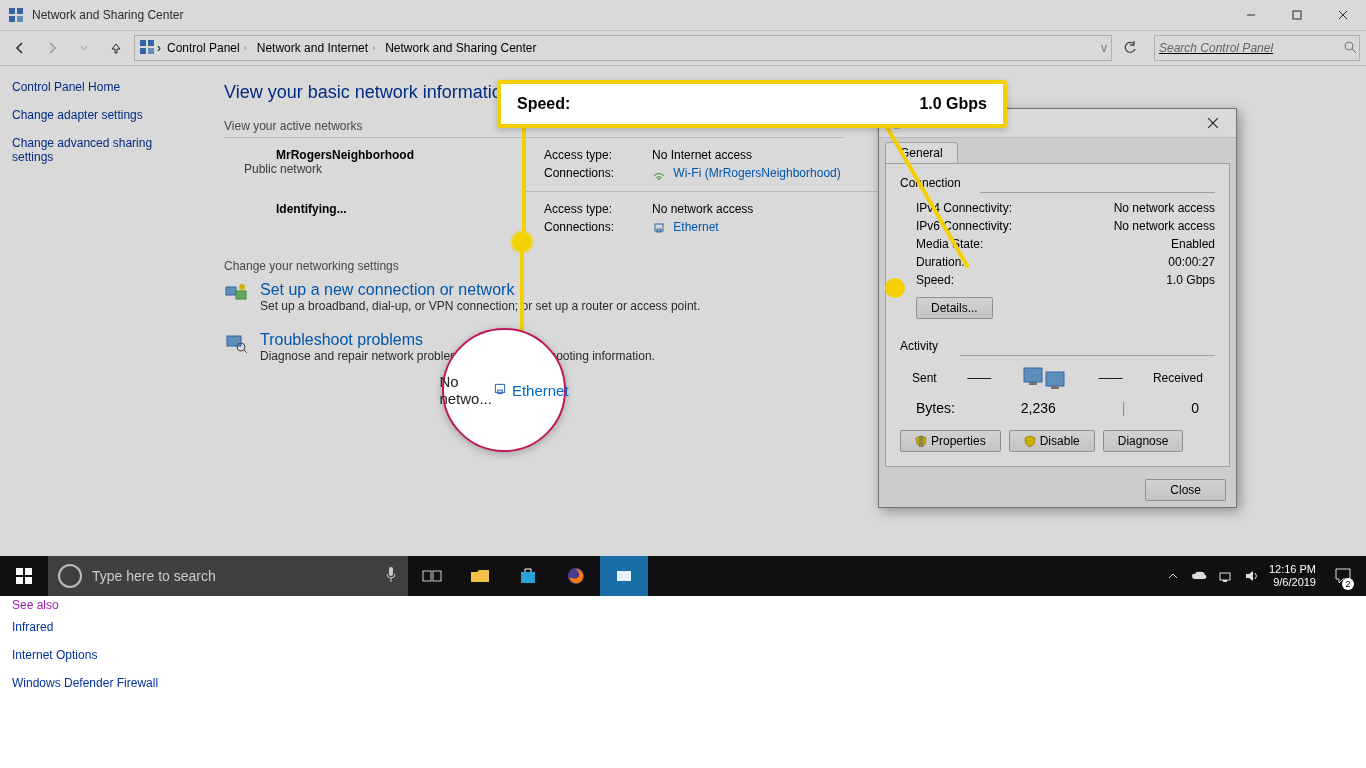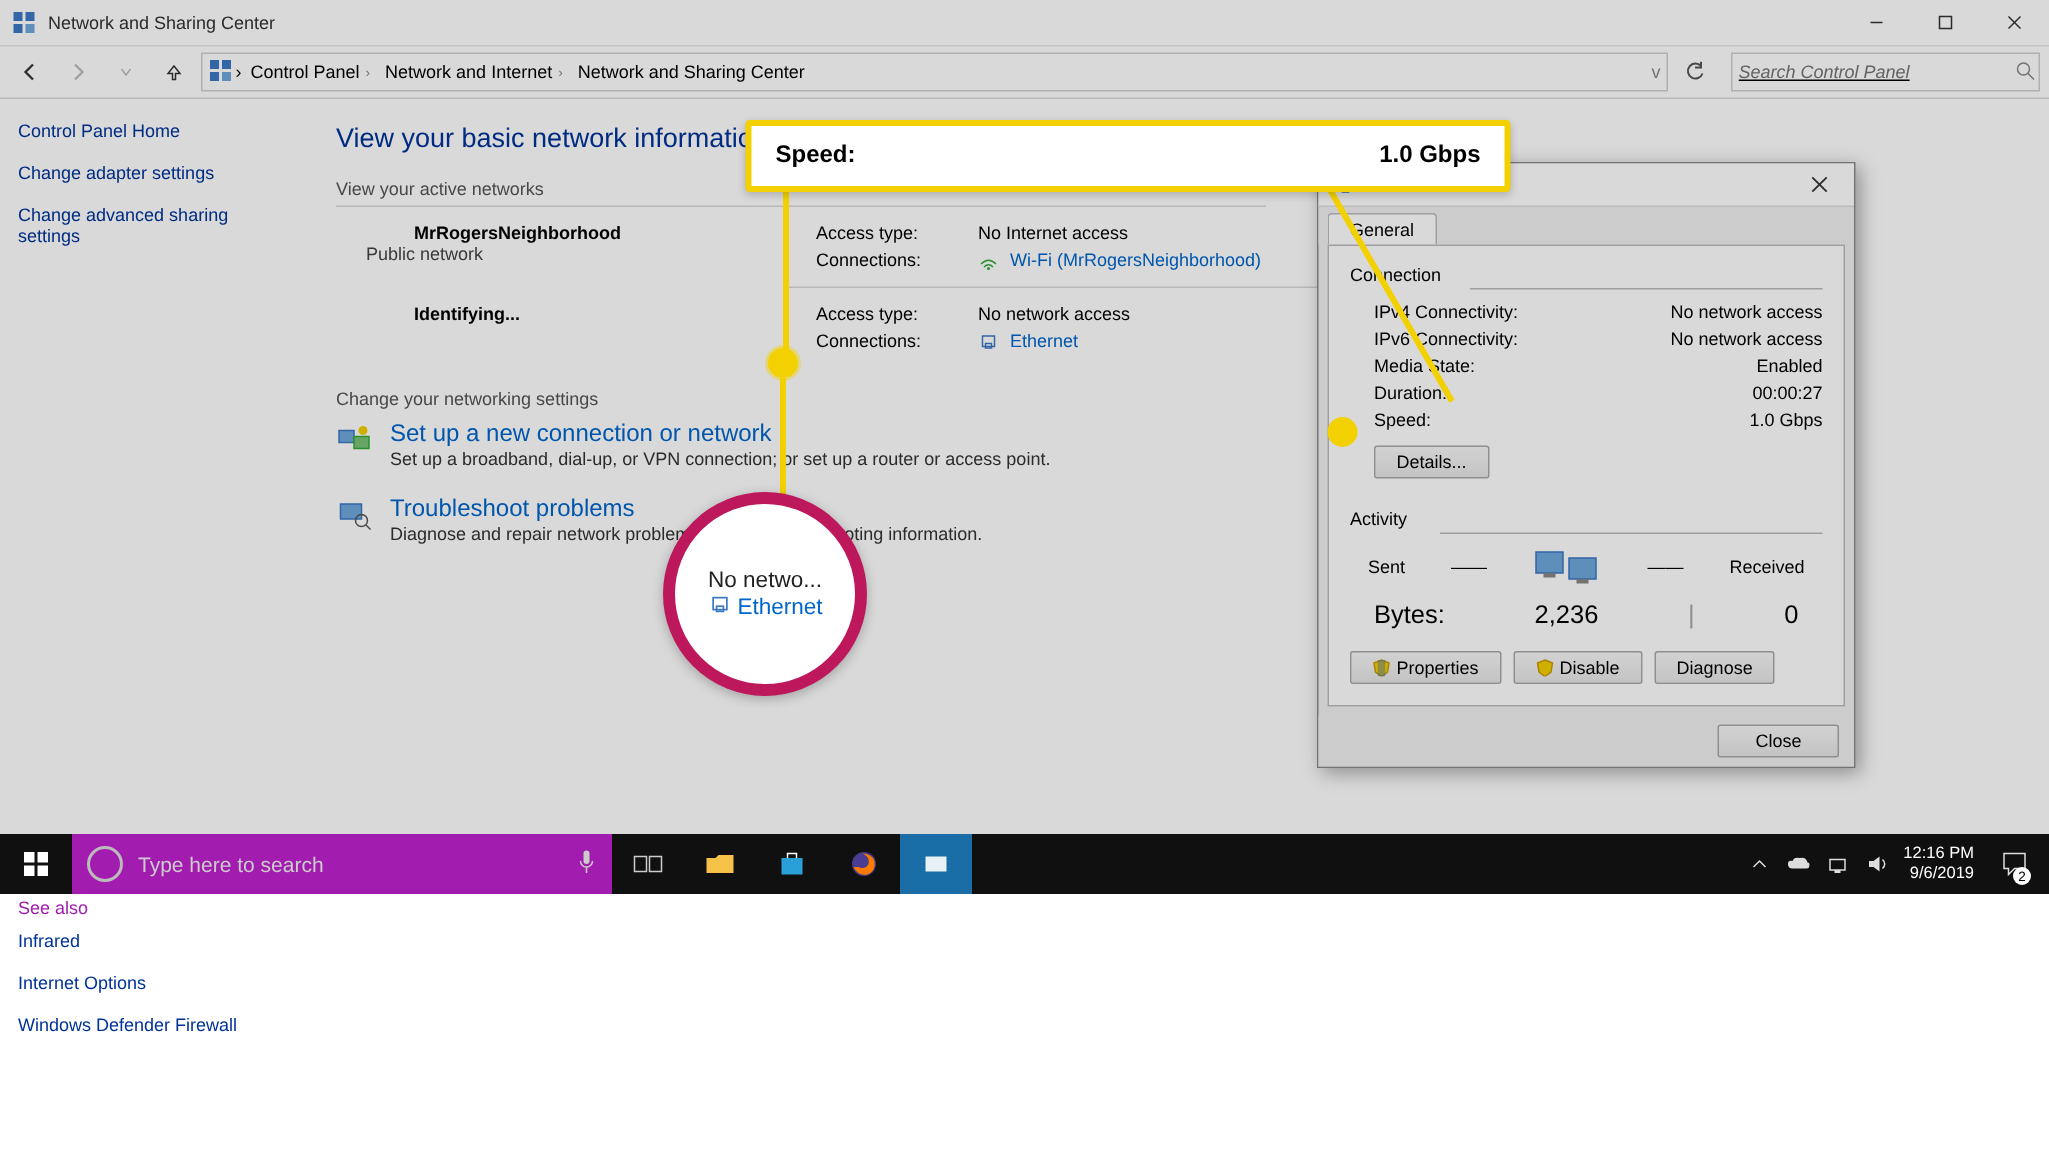--- a/index.html
+++ b/index.html
@@ -63,41 +63,41 @@
 .tab-body { background:#fff; margin:0 6px 6px; border:1px solid #bbb; padding:10px 14px 14px; position:relative; }
 .group-title { font-size:12px; color:#000; margin-top:2px; }
 .group-line { border-top:1px solid #bbb; margin:2px 0 6px 80px; }
 .kv { display:flex; justify-content:space-between; font-size:12px; padding:2px 0 2px 16px; }
 .dlg-btn { background:linear-gradient(#f7f7f7,#e6e6e6); border:1px solid #a9a9a9; padding:3px 14px; font-size:12px; border-radius:2px; }
 .dlg-btn.shield { display:flex; align-items:center; gap:4px; }
 .shield-ico { width:12px; height:12px; }
 .btn-row { display:flex; gap:8px; margin-top:14px; justify-content:flex-start; }
 .footer-row { display:flex; justify-content:flex-end; padding:6px 10px; background:#f0f0f0; }
 .act-row { display:flex; align-items:center; justify-content:space-between; margin:6px 12px 0; font-size:12px; }
-.bytes-row { display:flex; justify-content:space-between; padding:6px 16px 0; font-size:17px; }
+.bytes-row { display:flex; justify-content:space-between; padding:6px 16px 0; font-size:14px; }
 .pc-ico { width:46px; height:32px; display:flex; align-items:center; justify-content:center; }
 
 
 .callout-box { position:absolute; left:497px; top:80px; width:470px; height:40px; background:#fff; border:4px solid #f3d100; border-radius:3px; display:flex; align-items:center; padding:0 16px; z-index:60; box-shadow:0 2px 6px rgba(0,0,0,.2); }
 .callout-box .clab { font-size:16px; font-weight:600; flex:1; }
 .callout-box .cval { font-size:16px; font-weight:700; }
 .call-line1 { position:absolute; left:522px; top:127px; width:4px; height:115px; background:#f3d100; z-index:58; }
 .call-dot1 { position:absolute; left:512px; top:232px; width:20px; height:20px; background:#f3d100; border-radius:50%; z-index:59; box-shadow:0 0 0 2px rgba(243,209,0,.4); }
 .call-line2 { position:absolute; left:882px; top:122px; width:4px; height:168px; background:#f3d100; transform:rotate(-30deg); transform-origin:top; z-index:58; }
 .call-dot2 { position:absolute; left:885px; top:278px; width:20px; height:20px; background:#f3d100; border-radius:50%; z-index:59; }
-.call-circle { position:absolute; left:442px; top:328px; width:120px; height:120px; border:8px solid #be185d; border-radius:70px; background:#fff; z-index:60; box-shadow:0 2px 8px rgba(0,0,0,.25); display:flex; flex-direction:column; align-items:center; justify-content:center; font-size:15px; }
+.call-circle { position:absolute; left:442px; top:328px; width:120px; height:120px; border:2px solid #be185d; border-radius:70px; background:#fff; z-index:60; box-shadow:0 2px 8px rgba(0,0,0,.25); display:flex; align-items:center; justify-content:center; font-size:15px; }
 .call-circle .row1 { color:#222; }
 .call-circle .row2 { color:#0066cc; display:flex; align-items:center; gap:4px; }
 .call-line3 { position:absolute; left:520px; top:252px; width:4px; height:80px; background:#f3d100; z-index:58; }
 
 
 .taskbar { position:absolute; left:0; bottom:0; width:100%; height:40px; background:#101010; display:flex; align-items:center; color:#fff; z-index:70; }
 .start-btn { width:48px; height:40px; display:flex; align-items:center; justify-content:center; }
 .win-logo rect { fill:#fff; }
-.search-bar { display:flex; align-items:center; background:#a21caf; height:40px; width:340px; padding:0 10px; gap:10px; }
+.search-bar { display:flex; align-items:center; background:#404040; height:40px; width:340px; padding:0 10px; gap:10px; }
 .search-bar .cortana { width:20px; height:20px; border:2px solid #bbb; border-radius:50%; }
 .search-bar span { color:#ccc; font-size:14px; }
 .search-bar .mic { margin-left:auto; color:#ccc; }
 .task-ico { width:48px; height:40px; display:flex; align-items:center; justify-content:center; }
 .tray { margin-left:auto; display:flex; align-items:center; padding-right:6px; gap:10px; font-size:11px; color:#fff; }
 .tray .clock { text-align:right; line-height:1.2; }
 .tray .tray-ico { width:16px; height:16px; display:flex; align-items:center; justify-content:center; color:#ddd; }
 .tray .actctr { width:34px; height:40px; display:flex; align-items:center; justify-content:center; position:relative; }
 .tray .actctr .badge { position:absolute; right:6px; bottom:6px; width:12px; height:12px; border-radius:50%; background:#fff; color:#000; font-size:9px; display:flex; align-items:center; justify-content:center; }
 </style>

